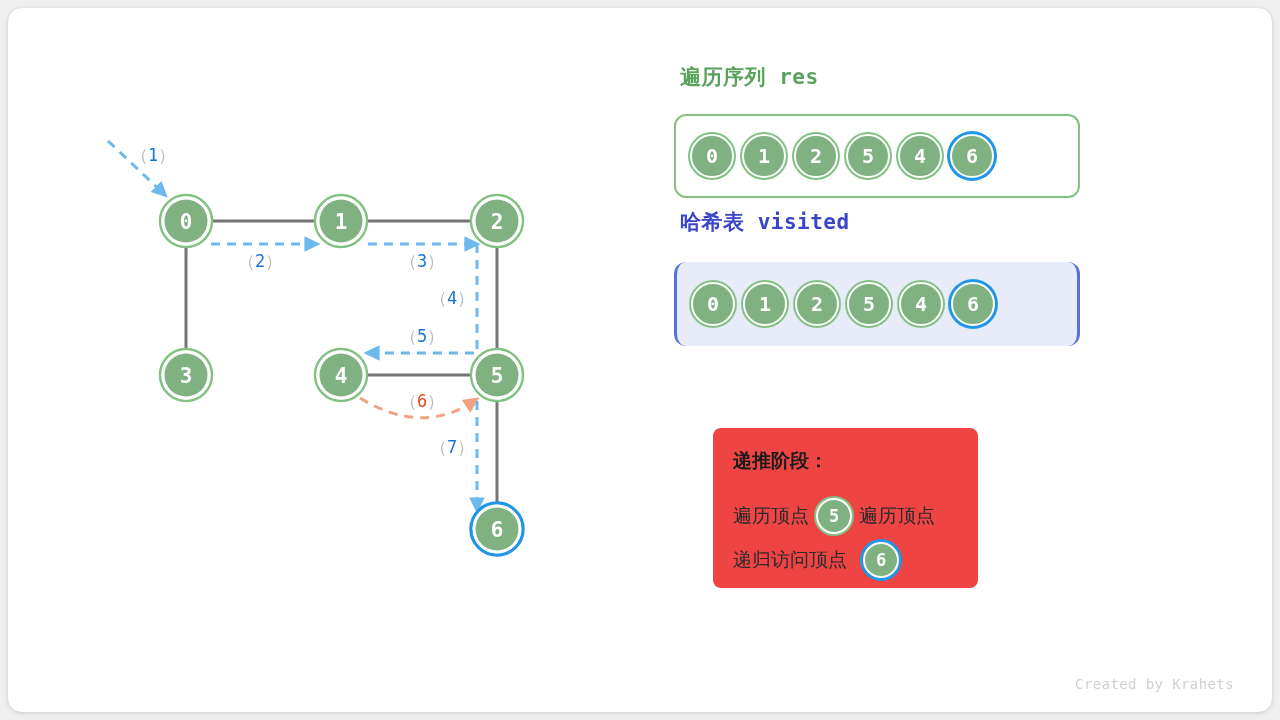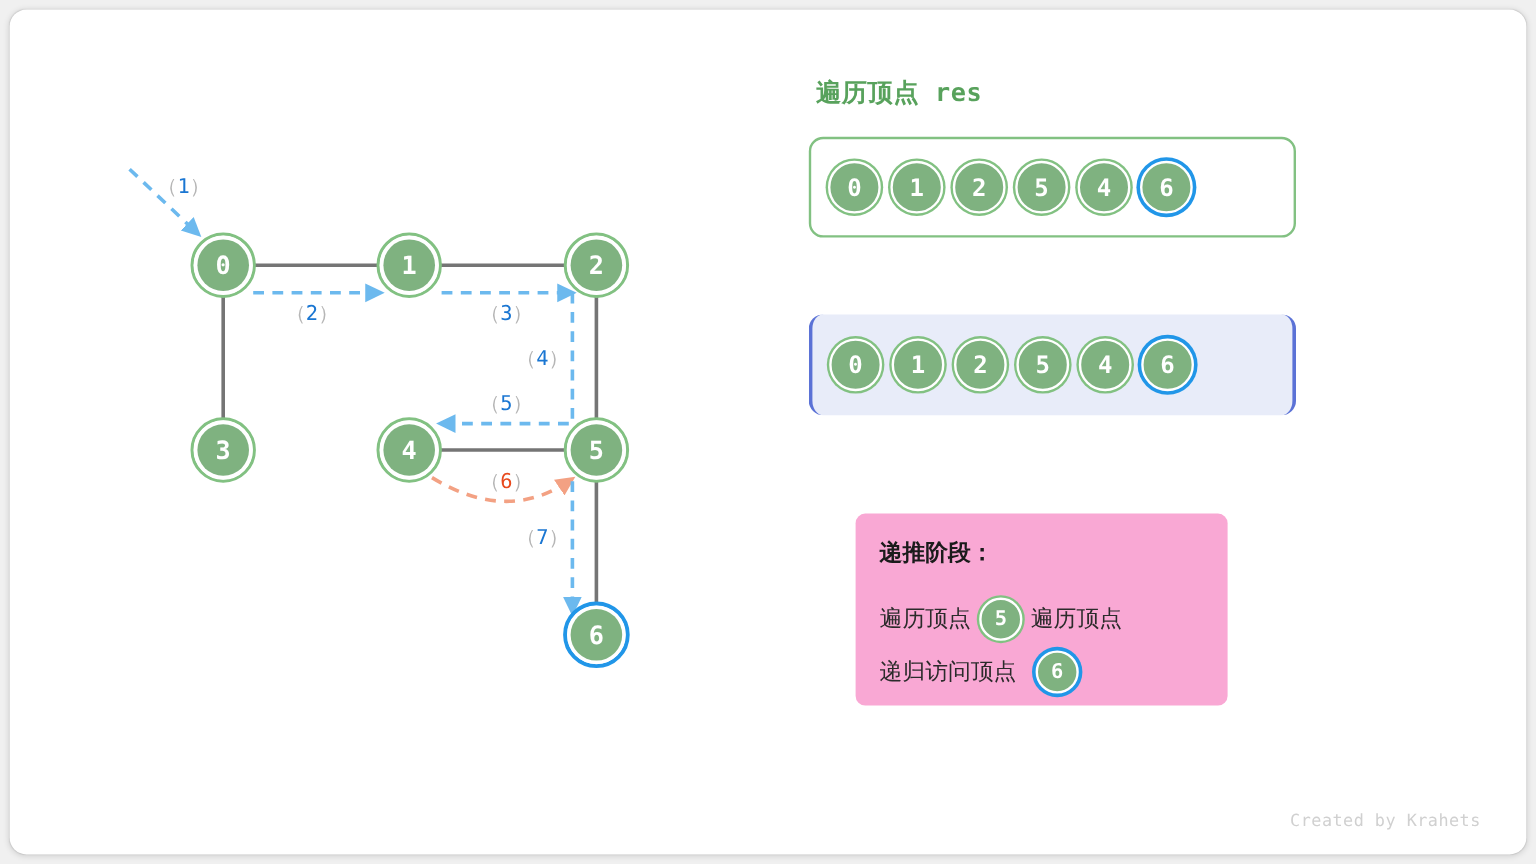--- a/index.html
+++ b/index.html
@@ -108,23 +108,23 @@
   }
   .node.highlight {
     box-shadow: 0 0 0 3px #2196e8;
   }
 
   
   .phase-box {
     position: absolute;
     left: 45px;
     top: 420px;
-    width: 310px;
+    width: 265px;
     height: 160px;
-    background: #f9a8d4;
+    background: #ef4444;
     border-radius: 8px;
     padding: 0;
   }
   .phase-title {
     position: absolute;
     left: 20px;
     top: 20px;
     font-size: 19px;
     font-weight: bold;
     color: #1b1b1b;
@@ -272,33 +272,34 @@
             <circle cx="489" cy="521" r="23" fill="none" stroke="#ffffff" stroke-width="3"></circle>
             <circle cx="489" cy="521" r="21.5" fill="#7fb280"></circle>
             <text x="489" y="528.5" text-anchor="middle" class="vlabel">6</text>
           </g>
         </g>
     </svg>
   </div>
 
   <div class="right-panel">
 
-    <div class="section-title" id="res-title">遍历顶点 res</div>
+    <div class="section-title" id="res-title">遍历序列 res</div>
 
     <div class="res-box">
       <div class="cell-row" id="res-cells">
           <div class="node">0</div>
           <div class="node">1</div>
           <div class="node">2</div>
           <div class="node">5</div>
           <div class="node">4</div>
           <div class="node highlight">6</div>
         </div>
     </div>
 
+    <div class="section-title" id="visited-title">哈希表 visited</div>
 
     <div class="visited-box">
       <div class="cell-row" id="visited-cells">
           <div class="node">0</div>
           <div class="node">1</div>
           <div class="node">2</div>
           <div class="node">5</div>
           <div class="node">4</div>
           <div class="node highlight">6</div>
         </div>

